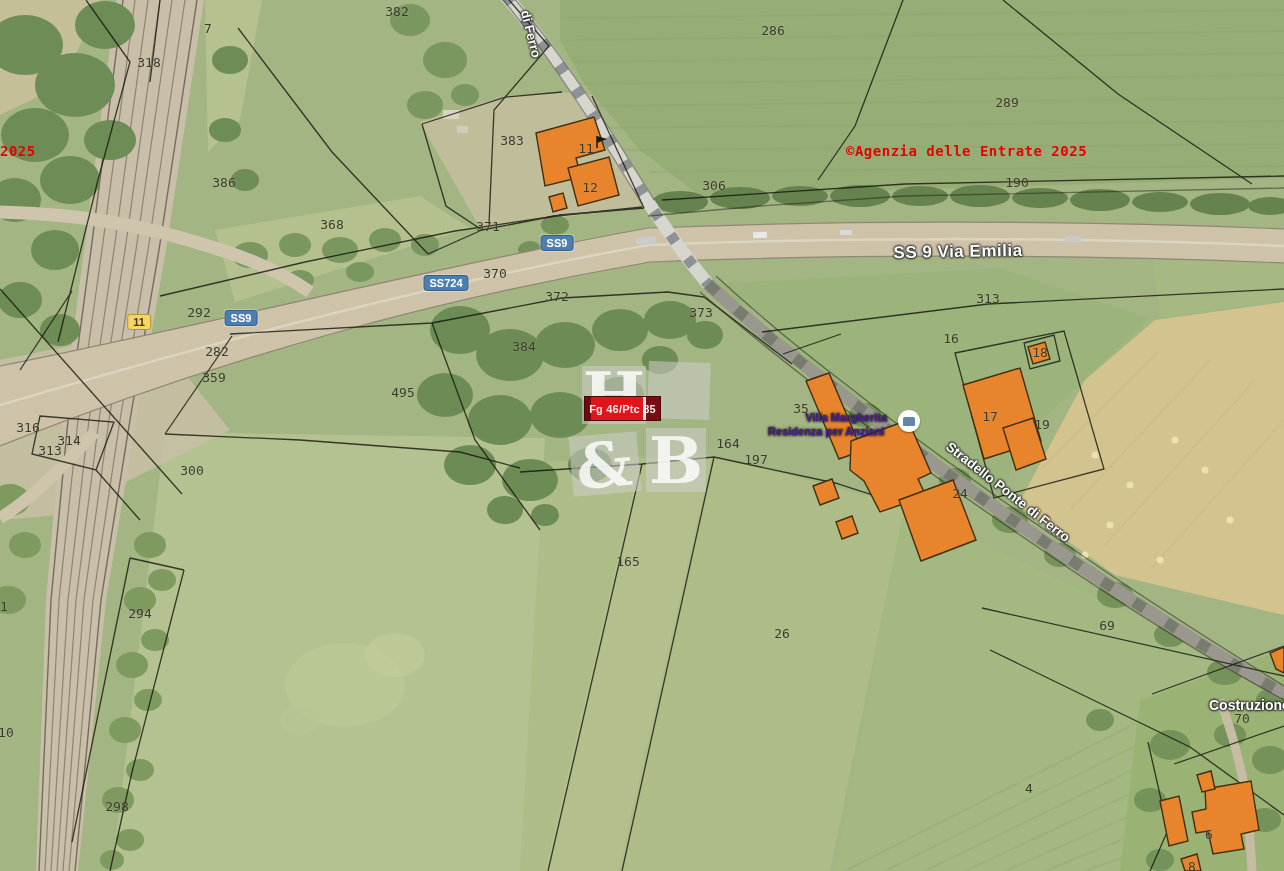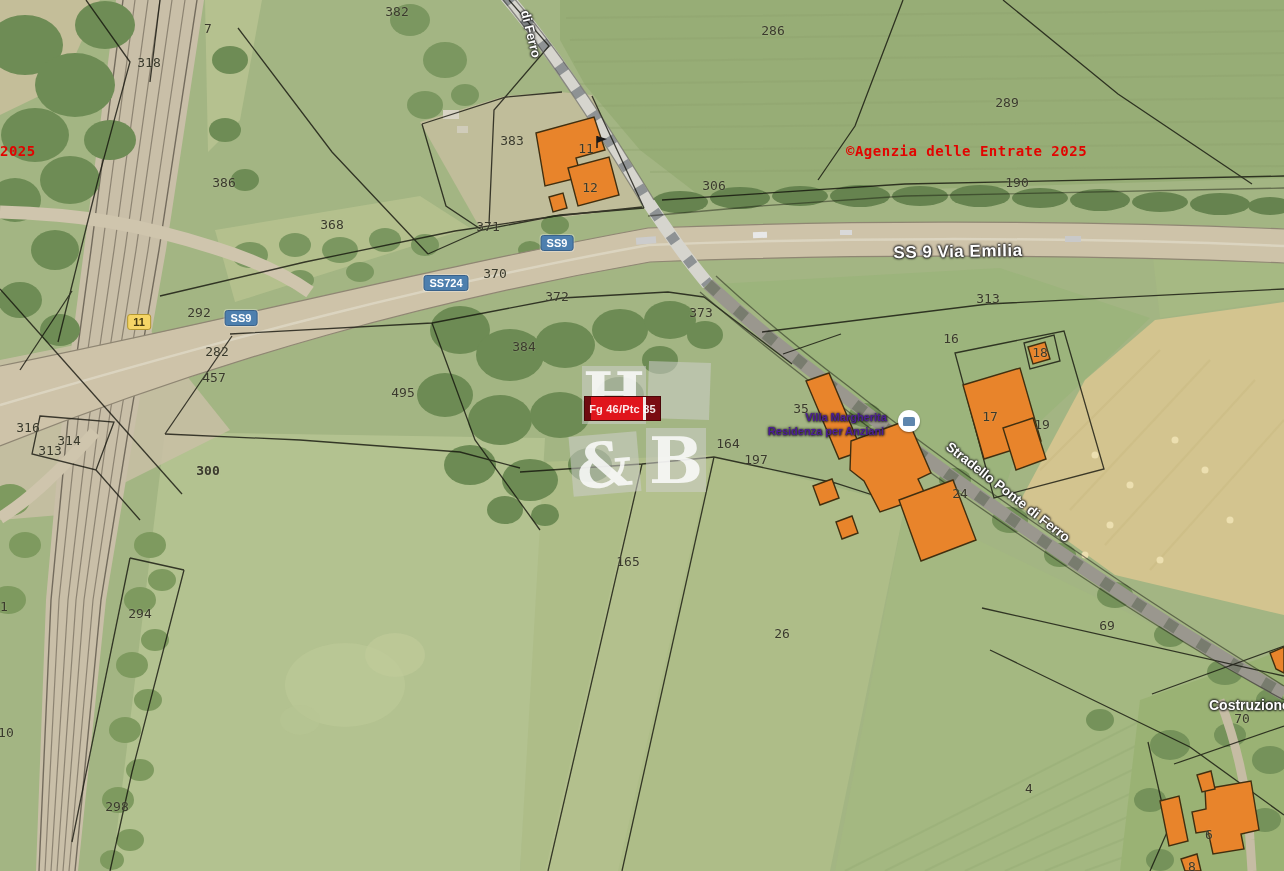--- a/index.html
+++ b/index.html
@@ -313,37 +313,37 @@
       <span class="pnum" style="left: 590px; top: 187px;">12</span>
       <span class="pnum" style="left: 714px; top: 185px;">306</span>
       <span class="pnum" style="left: 488px; top: 226px;">371</span>
       <span class="pnum" style="left: 495px; top: 273px;">370</span>
       <span class="pnum" style="left: 557px; top: 296px;">372</span>
       <span class="pnum" style="left: 701px; top: 312px;">373</span>
       <span class="pnum" style="left: 524px; top: 346px;">384</span>
       <span class="pnum" style="left: 403px; top: 392px;">495</span>
       <span class="pnum" style="left: 199px; top: 312px;">292</span>
       <span class="pnum" style="left: 217px; top: 351px;">282</span>
-      <span class="pnum" style="left: 214px; top: 377px;">457</span>
+      <span class="pnum" style="left: 214px; top: 377px;">359</span>
       <span class="pnum" style="left: 773px; top: 30px;">286</span>
       <span class="pnum" style="left: 1007px; top: 102px;">289</span>
       <span class="pnum" style="left: 1017px; top: 182px;">190</span>
       <span class="pnum" style="left: 988px; top: 298px;">313</span>
       <span class="pnum" style="left: 951px; top: 338px;">16</span>
       <span class="pnum" style="left: 1040px; top: 352px;">18</span>
       <span class="pnum" style="left: 990px; top: 416px;">17</span>
       <span class="pnum" style="left: 1042px; top: 424px;">19</span>
       <span class="pnum" style="left: 801px; top: 408px;">35</span>
       <span class="pnum" style="left: 728px; top: 443px;">164</span>
       <span class="pnum" style="left: 756px; top: 459px;">197</span>
       <span class="pnum" style="left: 960px; top: 493px;">24</span>
       <span class="pnum" style="left: 28px; top: 427px;">316</span>
       <span class="pnum" style="left: 69px; top: 440px;">314</span>
       <span class="pnum" style="left: 50px; top: 450px;">313</span>
-      <span class="pnum" style="left: 208px; top: 470px; font-weight: bold;">300</span>
+      <span class="pnum" style="left: 192px; top: 470px;">300</span>
       <span class="pnum" style="left: 140px; top: 613px;">294</span>
       <span class="pnum" style="left: 117px; top: 806px;">298</span>
       <span class="pnum" style="left: 628px; top: 561px;">165</span>
       <span class="pnum" style="left: 782px; top: 633px;">26</span>
       <span class="pnum" style="left: 1107px; top: 625px;">69</span>
       <span class="pnum" style="left: 1029px; top: 788px;">4</span>
       <span class="pnum" style="left: 1242px; top: 718px;">70</span>
       <span class="pnum" style="left: 4px; top: 606px;">1</span>
       <span class="pnum" style="left: 2px; top: 732px;">310</span>
       <span class="pnum" style="left: 1209px; top: 834px;">6</span>

